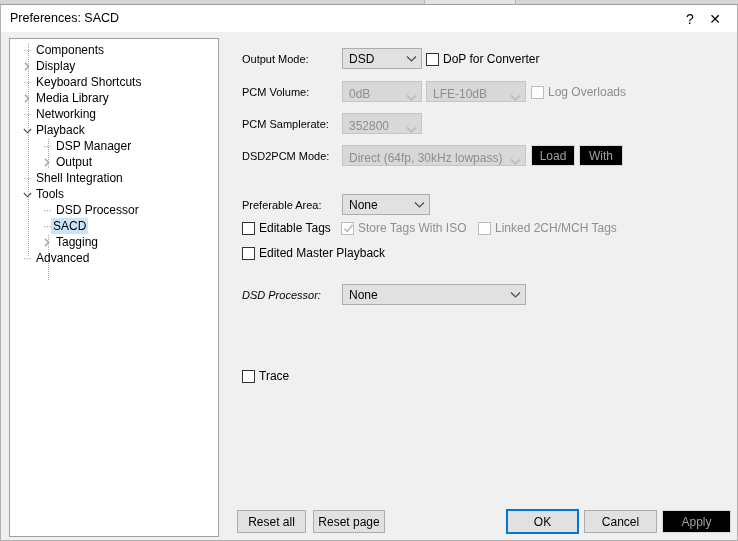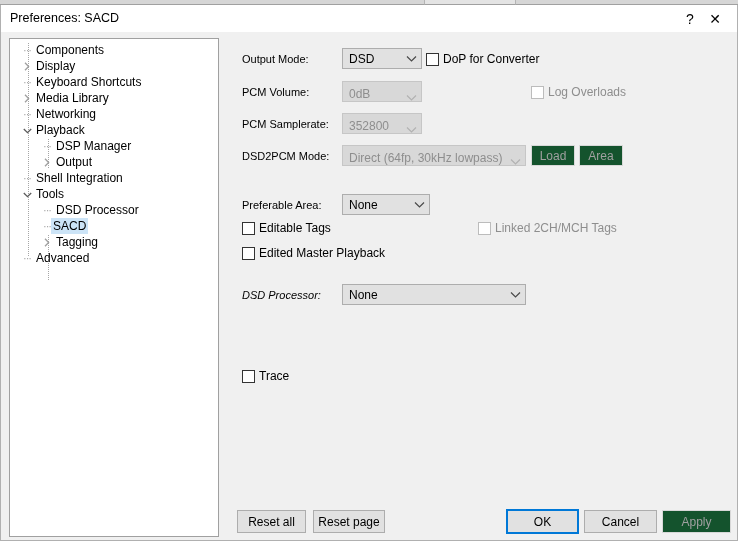--- a/index.html
+++ b/index.html
@@ -246,21 +246,21 @@
     box-sizing: border-box;
     display: flex;
     align-items: center;
     justify-content: center;
     font-size: 12px;
     color: #000;
     cursor: default;
     white-space: nowrap;
   }
   .button.disabled {
-    background: #14532d;
+    background: #000000;
     border-color: #d8d8d8;
     color: #a0a0a0;
   }
   .button.default {
     border: 2px solid #0078d7;
   }
   .button.small {
     height: 21px;
   }
 </style>
@@ -383,20 +383,28 @@
 
     <div class="field-label" style="left:13px; top:47px;">PCM Volume:</div>
     <div class="combo disabled" style="left:113px; top:43px; width:80px;">
       <span class="cb-text">0dB</span>
       <span class="cb-arrow">
         <svg class="chev" width="11" height="7" viewBox="0 0 11 7">
             <path d="M1 1.5 L5.5 6 L10 1.5" fill="none" stroke="#b2b2b2" stroke-width="1.2"></path>
           </svg>
       </span>
     </div>
+    <div class="combo disabled" style="left:197px; top:43px; width:100px;">
+      <span class="cb-text">LFE-10dB</span>
+      <span class="cb-arrow">
+        <svg class="chev" width="11" height="7" viewBox="0 0 11 7">
+            <path d="M1 1.5 L5.5 6 L10 1.5" fill="none" stroke="#b2b2b2" stroke-width="1.2"></path>
+          </svg>
+      </span>
+    </div>
 
     <div class="checkbox disabled" style="left:302px; top:46px;justify-content:space-between;">
       <span class="cb-box"></span>
       <span class="cb-label">Log Overloads</span>
     </div>
 
     <div class="field-label" style="left:13px; top:79px;">PCM Samplerate:</div>
     <div class="combo disabled" style="left:113px; top:75px; width:80px;">
       <span class="cb-text">352800</span>
       <span class="cb-arrow">
@@ -409,37 +417,45 @@
     <div class="field-label" style="left:13px; top:111px;">DSD2PCM Mode:</div>
     <div class="combo disabled" style="left:113px; top:107px; width:184px;">
       <span class="cb-text">Direct (64fp, 30kHz lowpass)</span>
       <span class="cb-arrow">
         <svg class="chev" width="11" height="7" viewBox="0 0 11 7">
             <path d="M1 1.5 L5.5 6 L10 1.5" fill="none" stroke="#b2b2b2" stroke-width="1.2"></path>
           </svg>
       </span>
     </div>
     <div class="button disabled small" style="left:302px; top:107px; width:44px;">Load</div>
-    <div class="button disabled small" style="left:350px; top:107px; width:44px;">Area</div>
+    <div class="button disabled small" style="left:350px; top:107px; width:44px;">With</div>
 
     <div class="field-label" style="left:13px; top:160px;">Preferable Area:</div>
     <div class="combo" style="left:113px; top:156px; width:88px;">
       <span class="cb-text">None</span>
       <span class="cb-arrow">
         <svg class="chev" width="11" height="7" viewBox="0 0 11 7">
             <path d="M1 1.5 L5.5 6 L10 1.5" fill="none" stroke="#4a4a4a" stroke-width="1.2"></path>
           </svg>
       </span>
     </div>
 
     <div class="checkbox" style="left:13px; top:182px;">
       <span class="cb-box"></span>
       <span class="cb-label">Editable Tags</span>
     </div>
 
+    <div class="checkbox disabled" style="left:112px; top:182px;">
+      <span class="cb-box">
+        <svg class="tick" viewBox="0 0 11 11">
+            <path d="M1.5 5.5 L4 8.5 L9.5 2" fill="none" stroke="#b9b9b9" stroke-width="1.5"></path>
+          </svg>
+      </span>
+      <span class="cb-label">Store Tags With ISO</span>
+    </div>
 
     <div class="checkbox disabled" style="left:249px; top:182px;justify-content:center;">
       <span class="cb-box"></span>
       <span class="cb-label">Linked 2CH/MCH Tags</span>
     </div>
 
     <div class="checkbox" style="left:13px; top:207px;">
       <span class="cb-box"></span>
       <span class="cb-label">Edited Master Playback</span>
     </div>

